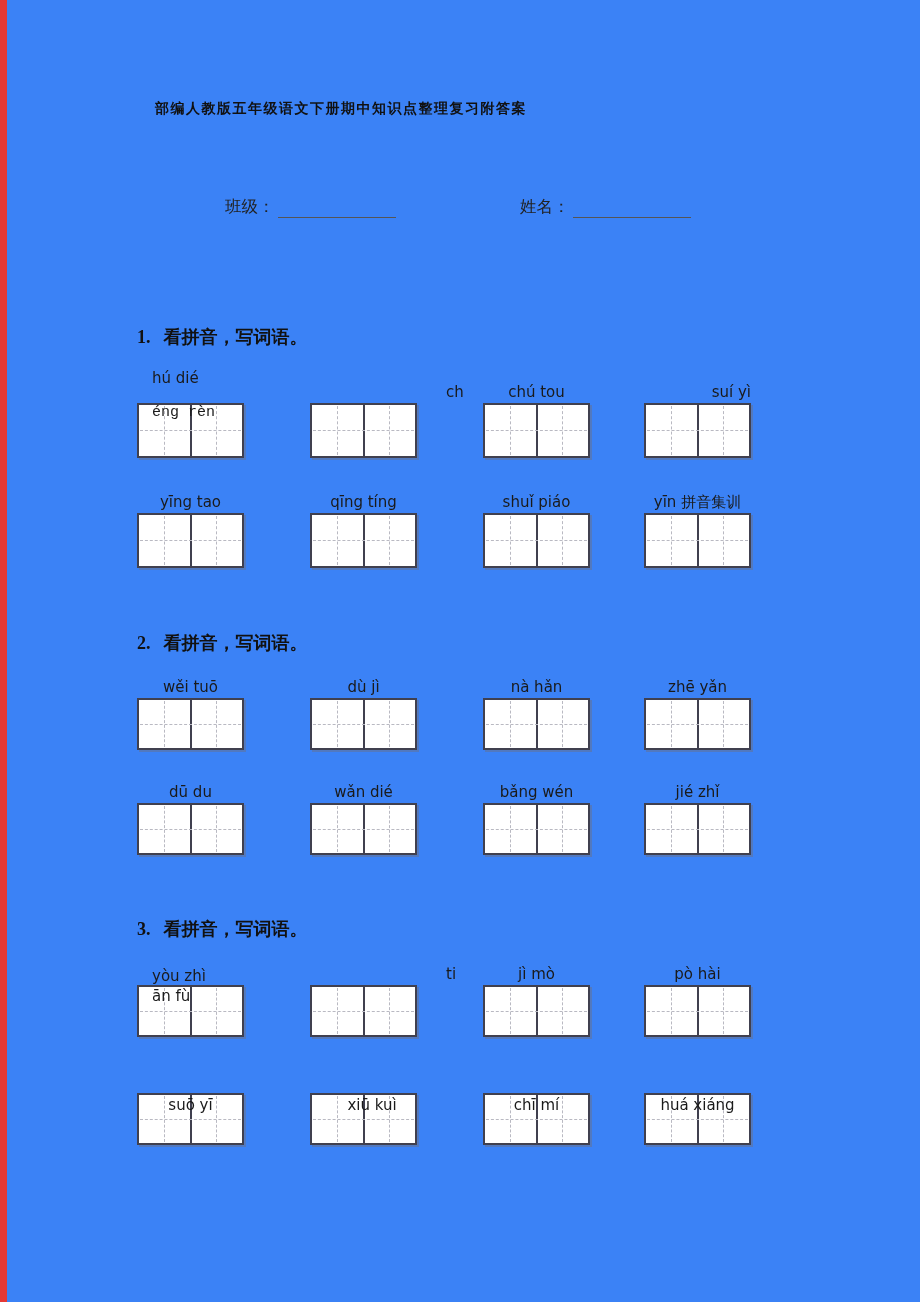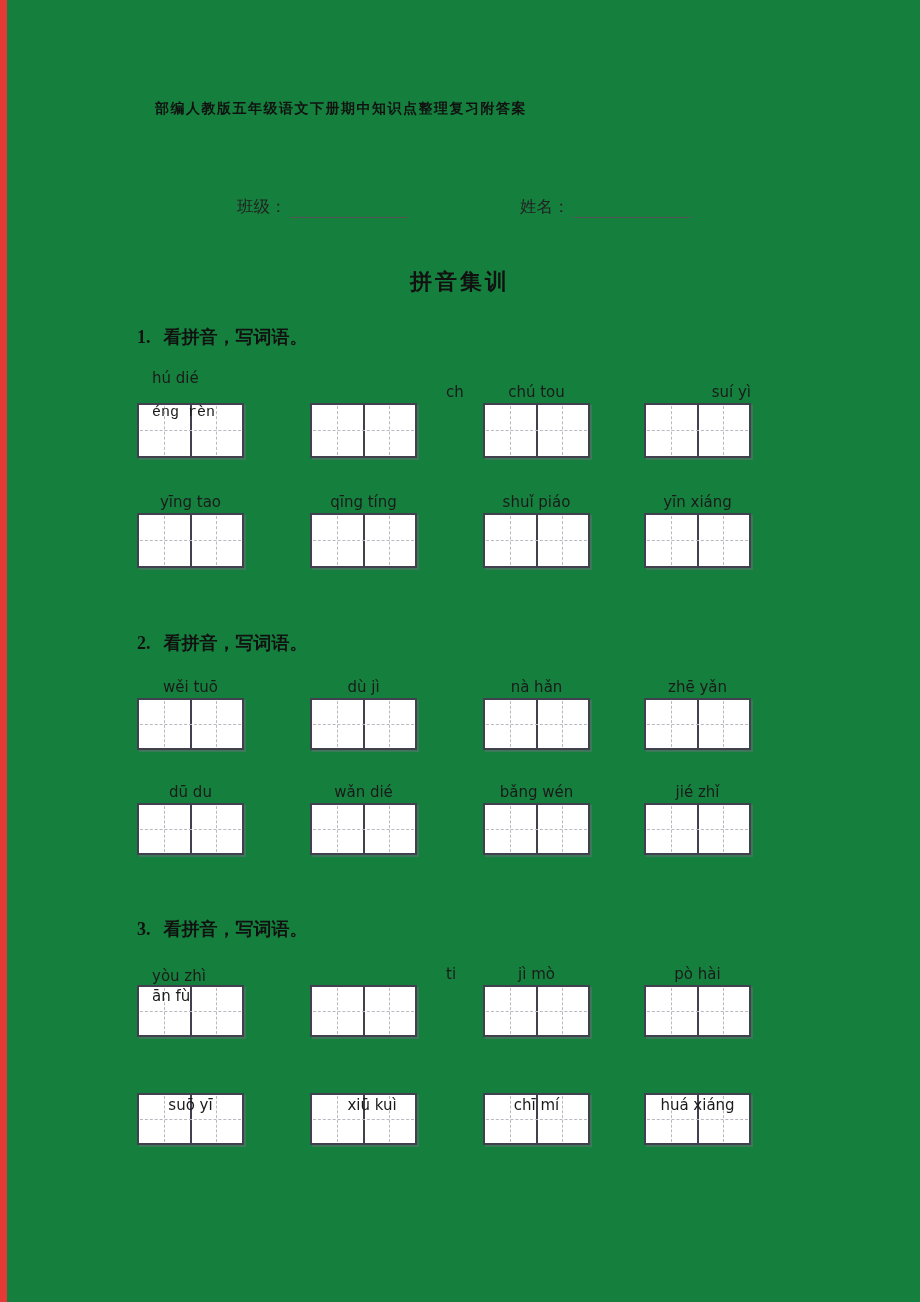--- a/index.html
+++ b/index.html
@@ -1,20 +1,20 @@
 <!DOCTYPE html>
 <html><head>
 <meta charset="utf-8">
 <style>
   html,body{margin:0;padding:0;}
   body{
     width:920px;height:1302px;position:relative;background:#ffffff;
     font-family:"Liberation Serif","DejaVu Serif",serif;
   }
-  .page{position:absolute;inset:0;background:#15803d;overflow:hidden;}
+  .page{position:absolute;inset:0;background:#3b82f6;overflow:hidden;}
   .accent{position:absolute;left:0;top:0;width:7px;height:1302px;background:#e53935;}
   .doc-title{
     position:absolute;left:155px;top:100px;font-weight:bold;font-size:14px;
     letter-spacing:1.5px;color:#111;white-space:nowrap;
   }
   .id-row{position:absolute;top:196px;white-space:nowrap;}
   .id-row .lbl{font-size:16.5px;color:#222;}
   .uline{display:inline-block;width:118px;height:17px;border-bottom:1.3px solid #555;vertical-align:bottom;margin-left:3px;}
   .ws-title{
     position:absolute;left:0;top:267px;width:100%;text-align:center;
@@ -48,28 +48,27 @@
   .footer span{margin:0 6px;}
 </style>
 </head>
 <body>
 
 <div class="page">
   <div class="accent" style="background: rgb(229, 57, 53);"></div>
 
   <div class="doc-title">部编人教版五年级语文下册期中知识点整理复习附答案</div>
 
-  <div class="id-row" style="left:225px;margin-left:12px;">
+  <div class="id-row" style="left:225px;">
     <span class="lbl">班级：</span><span class="uline"></span>
   </div>
   <div class="id-row" style="left:520px;">
     <span class="lbl">姓名：</span><span class="uline"></span>
   </div>
 
-  <div class="ws-title">拼音集训</div>
 
   <div>
       <div class="sec-head" style="top: 325px;"><span class="num">1.</span><span>看拼音，写词语。</span></div>
       <div class="bgroup" style="left: 137px; top: 403px; width: 107px; height: 55px;">
         <div class="cell"></div>
         <div class="cell"></div>
       </div>
       <div class="pinyin" style="left: 152px; top: 370px;">hú dié</div>
       <div class="pinyin" style="left: 152px; top: 404px; font-family: Liberation Mono, monospace;">éng rèn</div>
       <div class="bgroup" style="left: 310px; top: 403px; width: 107px; height: 55px;">
@@ -99,21 +98,21 @@
       <div class="pinyin center" style="left: 310px; top: 494px; width: 107px;">qīng tíng</div>
       <div class="bgroup" style="left: 483px; top: 513px; width: 107px; height: 55px;">
         <div class="cell"></div>
         <div class="cell"></div>
       </div>
       <div class="pinyin center" style="left: 483px; top: 494px; width: 107px; text-align: center;">shuǐ piáo</div>
       <div class="bgroup" style="left: 644px; top: 513px; width: 107px; height: 55px;">
         <div class="cell"></div>
         <div class="cell"></div>
       </div>
-      <div class="pinyin center" style="left: 644px; top: 494px; width: 107px;">yīn xiáng</div>
+      <div class="pinyin center" style="left: 644px; top: 494px; width: 107px;">yīn 拼音集训</div>
       <div class="sec-head" style="top: 631px;"><span class="num">2.</span><span>看拼音，写词语。</span></div>
       <div class="bgroup" style="left: 137px; top: 698px; width: 107px; height: 52px;">
         <div class="cell"></div>
         <div class="cell"></div>
       </div>
       <div class="pinyin center" style="left: 137px; top: 679px; width: 107px;">wěi tuō</div>
       <div class="bgroup" style="left: 310px; top: 698px; width: 107px; height: 52px;">
         <div class="cell"></div>
         <div class="cell"></div>
       </div>

